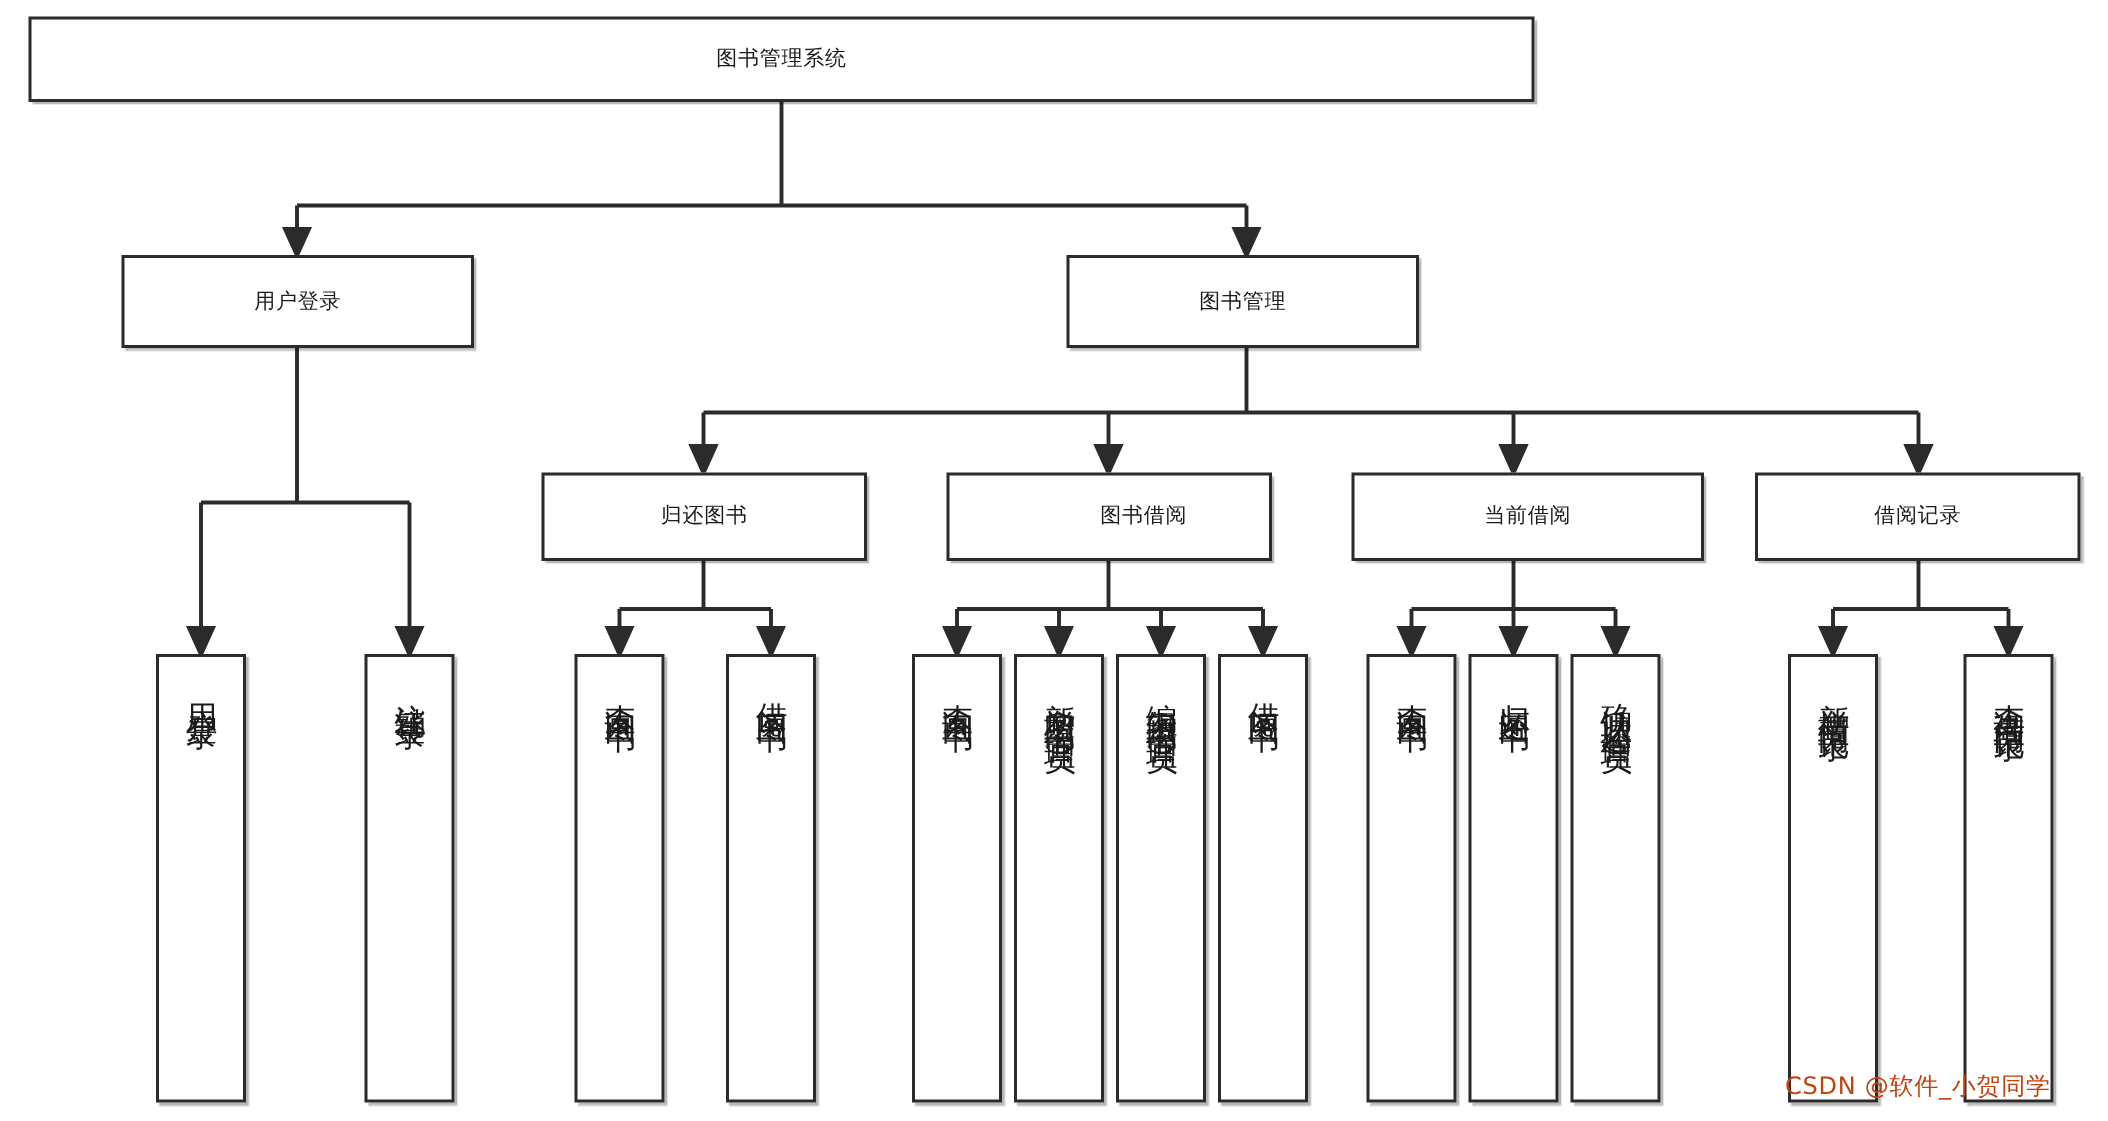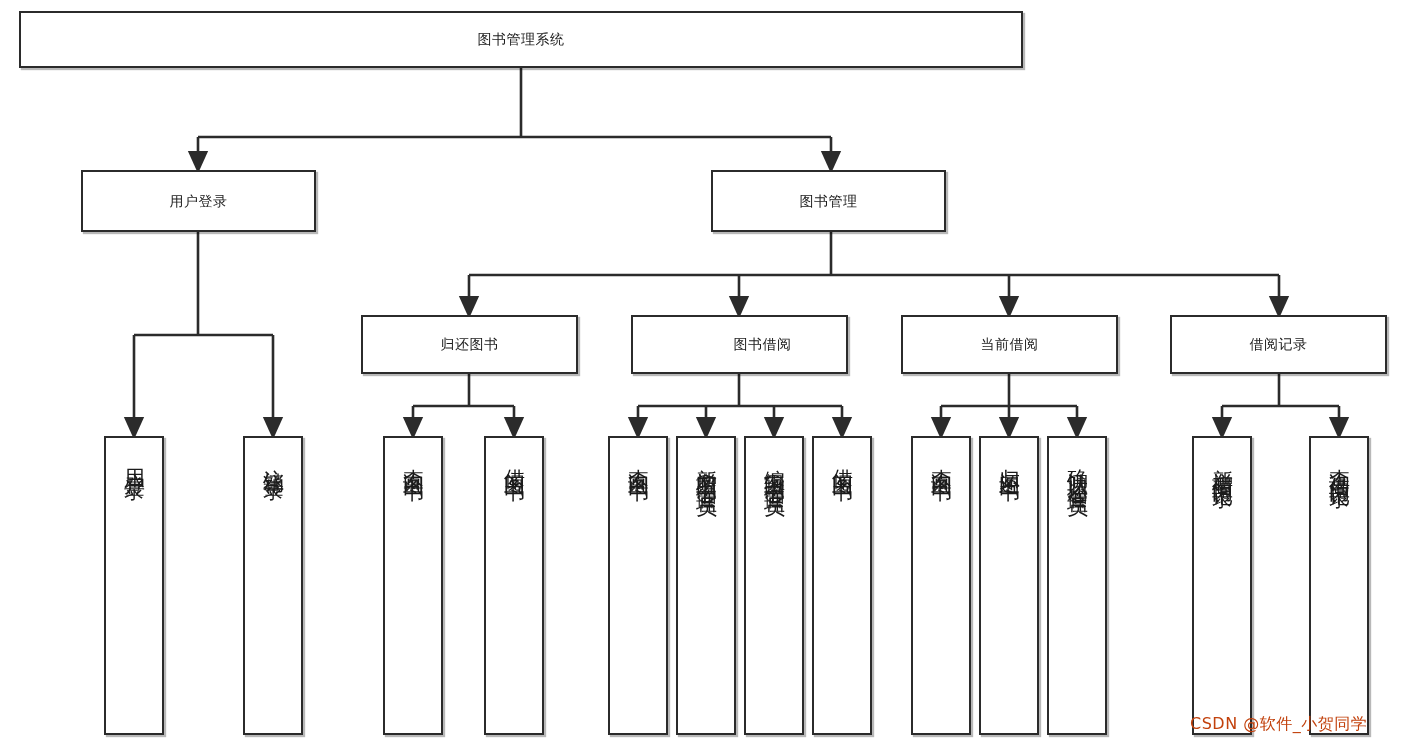--- a/index.html
+++ b/index.html
@@ -131,21 +131,21 @@
   <div class="node horizontal" style="left:711px; top:170px; width:235px; height:62px;">
     <span class="node-label">图书管理</span>
   </div>
 
   <div class="node horizontal" style="left:361px; top:315px; width:217px; height:59px;">
     <span class="node-label">归还图书</span>
   </div>
   <div class="node horizontal" style="left:631px; top:315px; width:217px; height:59px;padding-left:46px;">
     <span class="node-label">图书借阅</span>
   </div>
-  <div class="node horizontal" style="left:901px; top:315px; width:217px; height:59px;">
+  <div class="node horizontal" style="left:901px; top:315px; width:235px; height:59px;">
     <span class="node-label">当前借阅</span>
   </div>
   <div class="node horizontal" style="left:1170px; top:315px; width:217px; height:59px;align-items:center;">
     <span class="node-label">借阅记录</span>
   </div>
 
   <div class="node vertical" style="left:104px; top:436px; width:60px; height:299px;">
     <span class="node-label">用户登录</span>
   </div>
   <div class="node vertical" style="left:243px; top:436px; width:60px; height:299px;">

